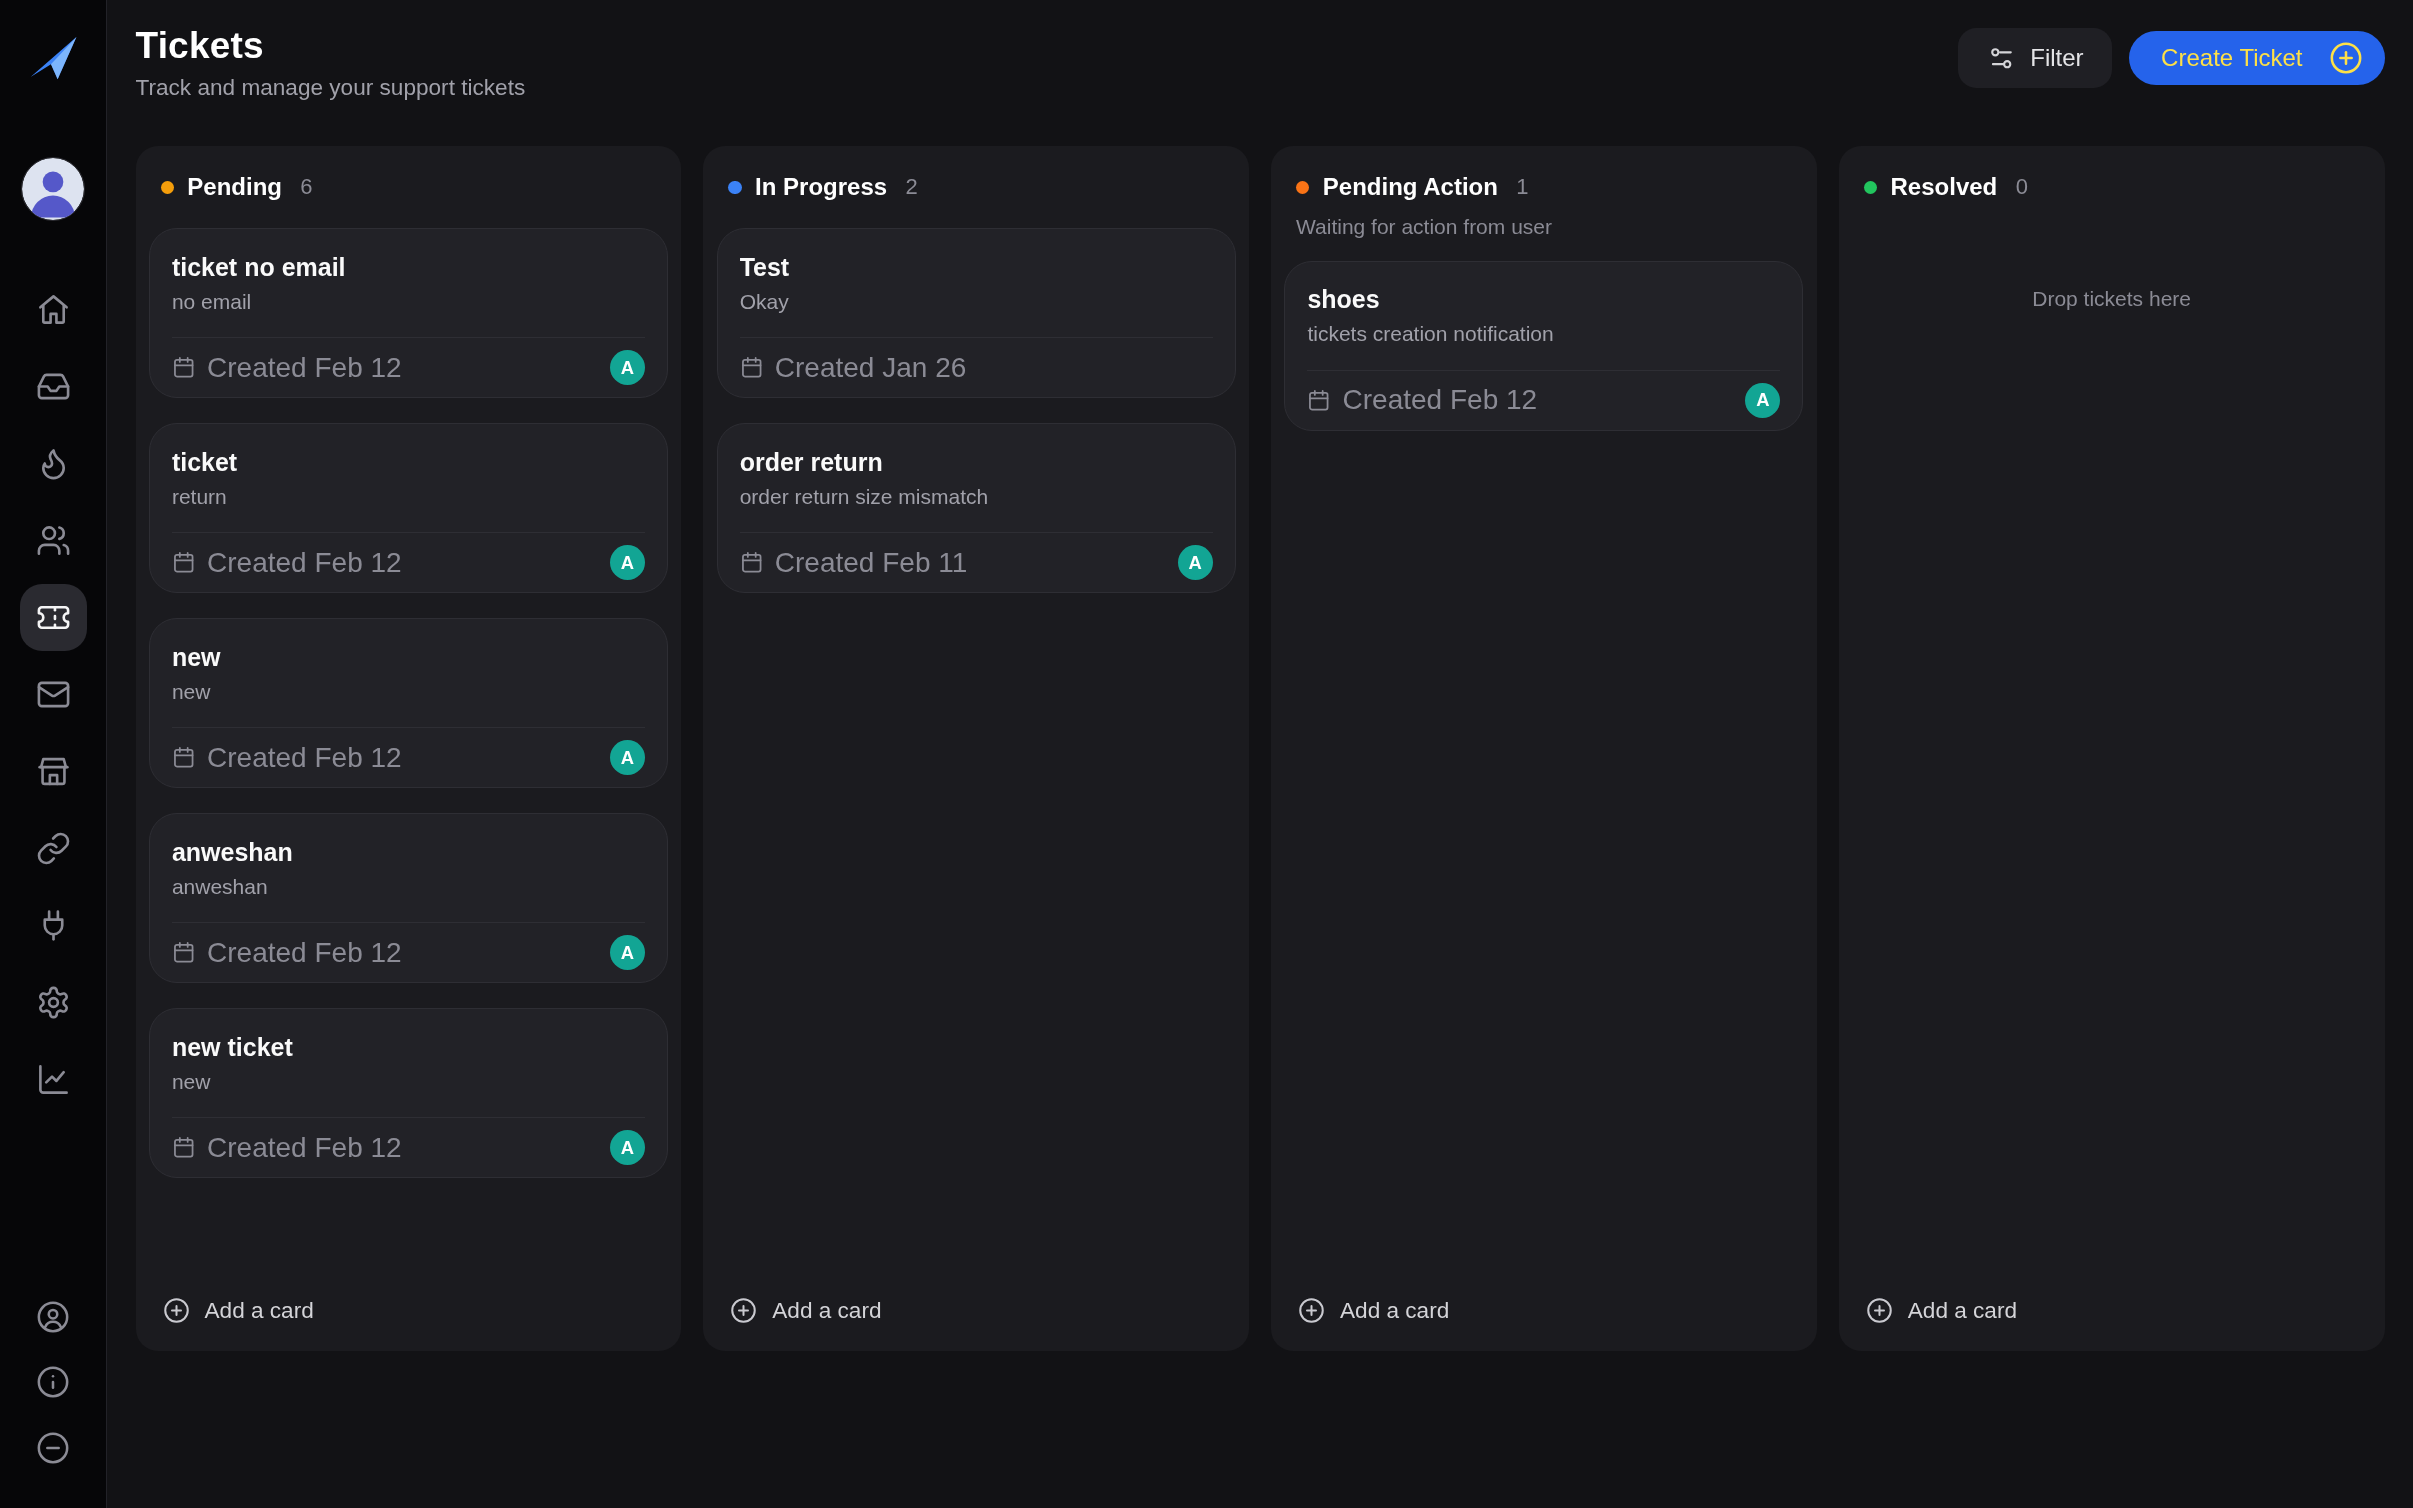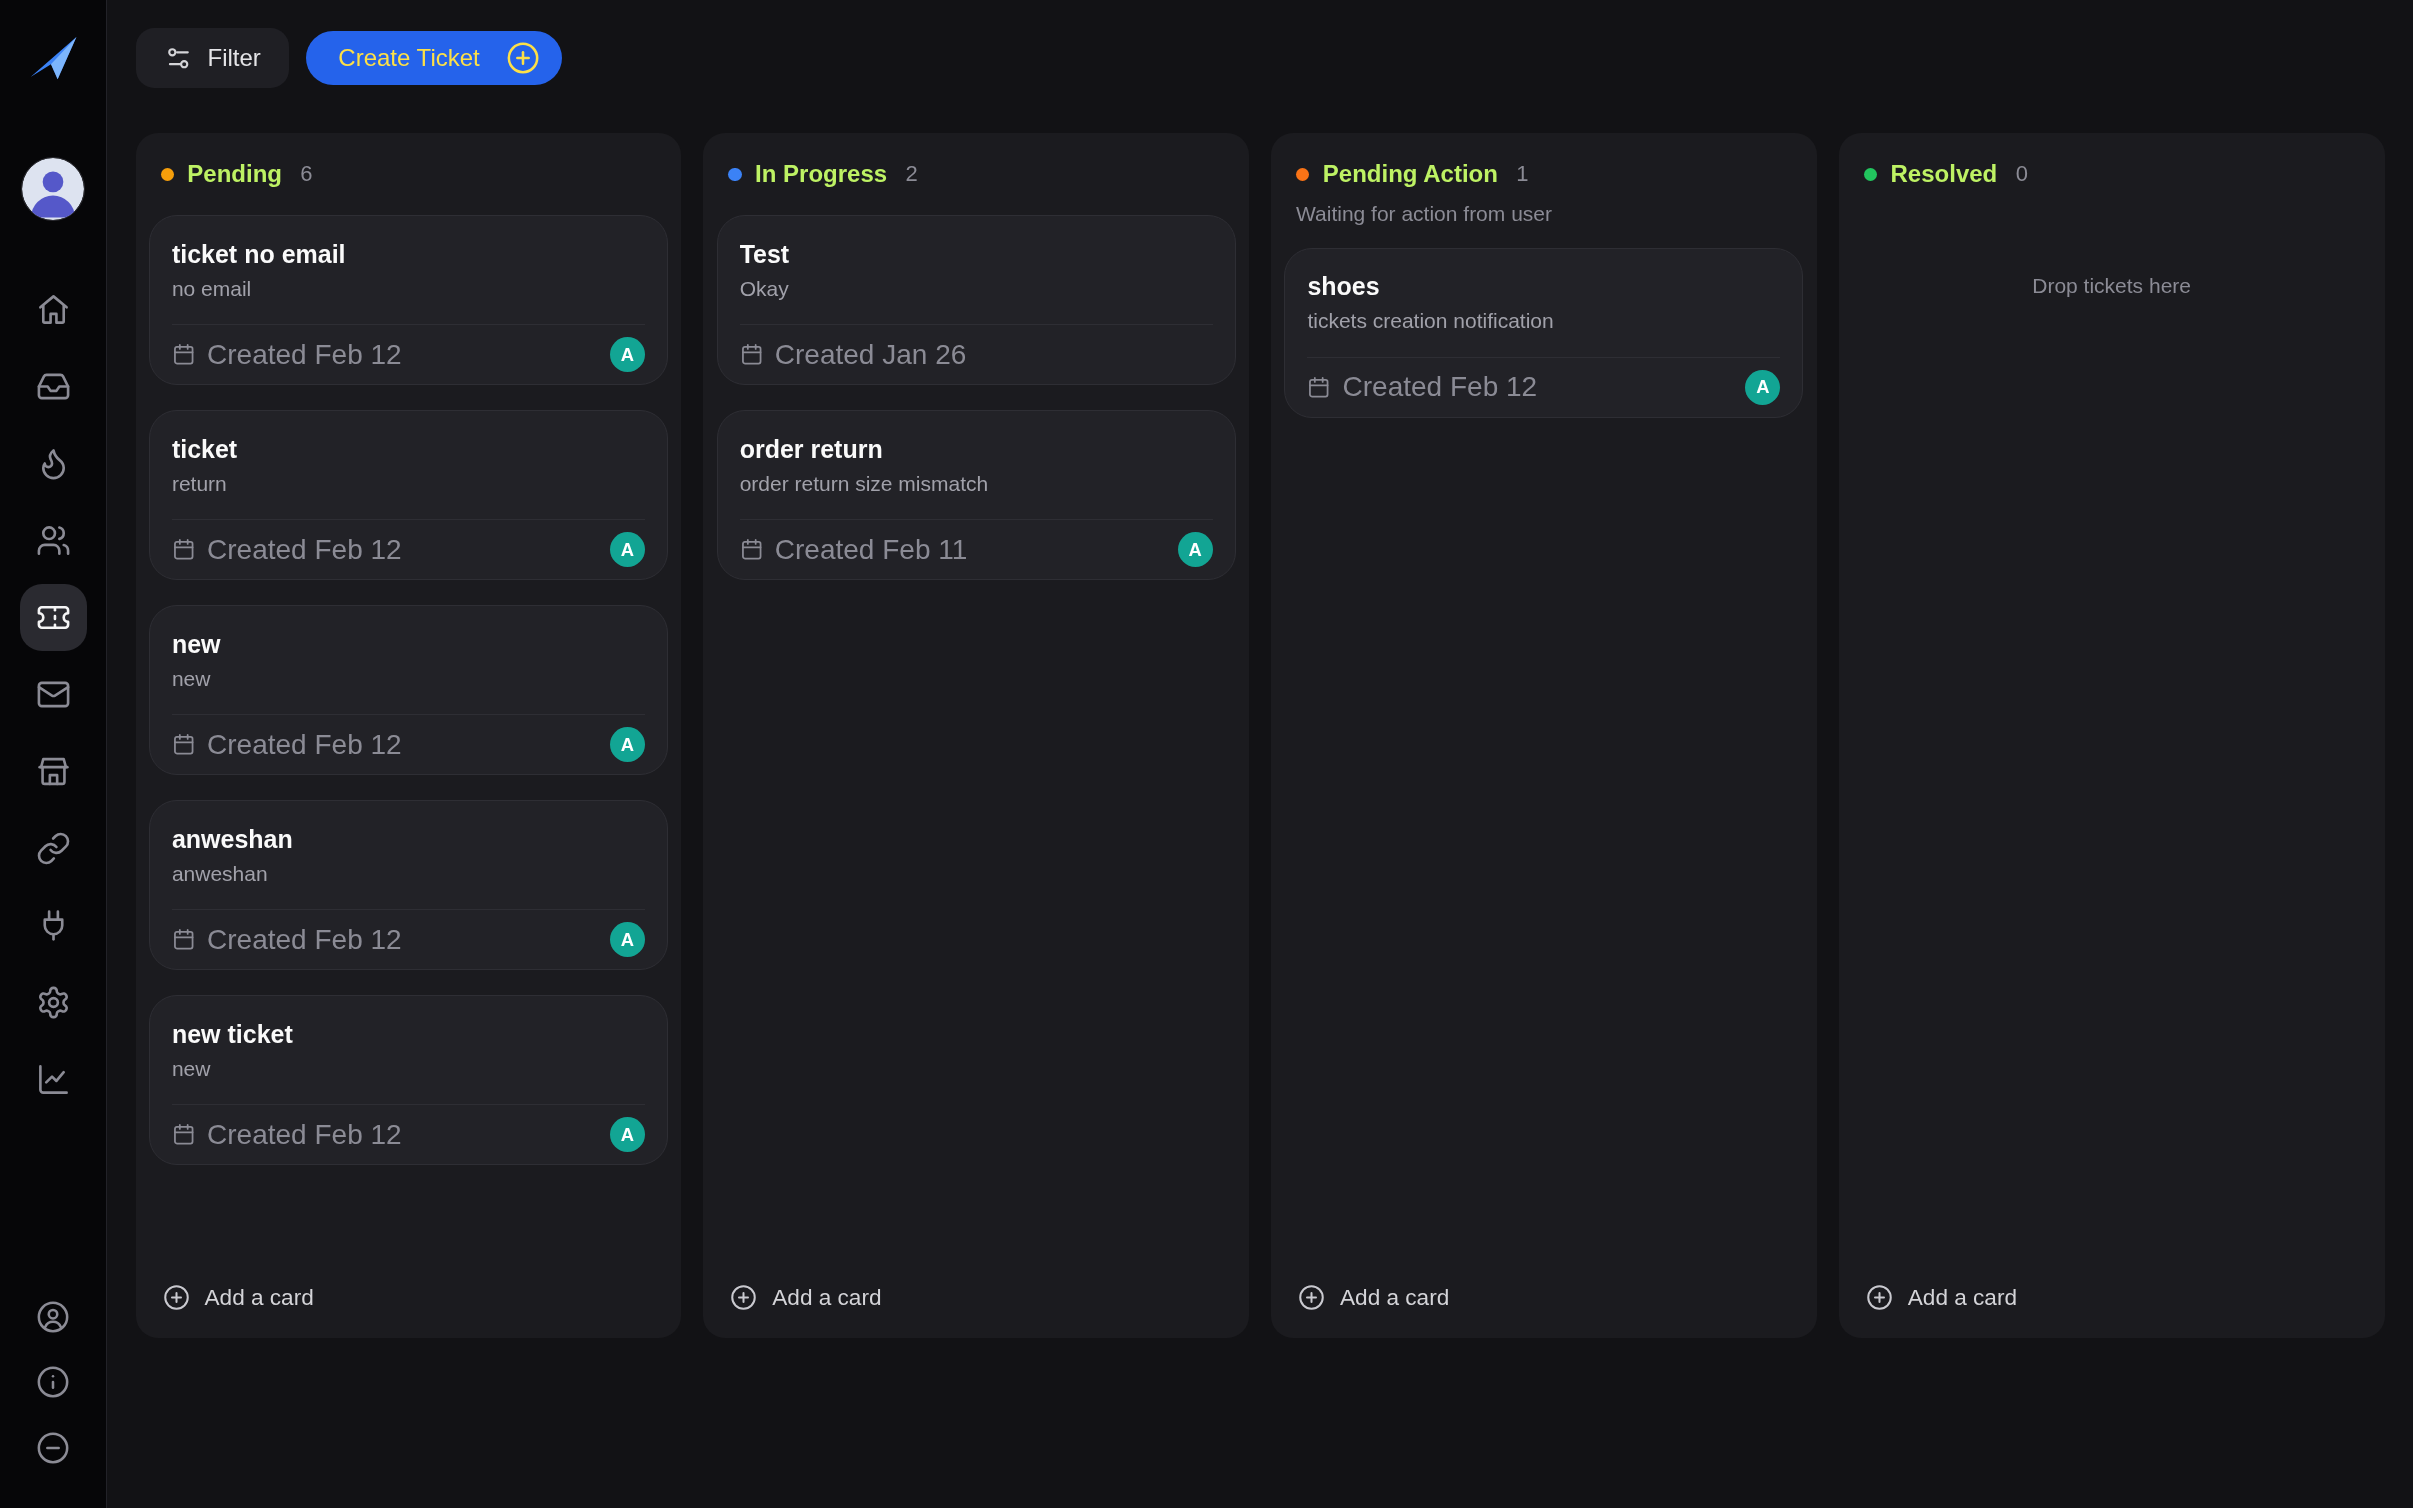--- a/index.html
+++ b/index.html
@@ -58,21 +58,21 @@
   .btn-create .icon { width:34px; height:34px; }
 
   
   .board { display:flex; gap:22px; margin-top:45px; align-items:flex-start; }
   .column {
     flex:1 1 0; min-width:0; background:#1b1b1f; border-radius:22px;
     height:1205px; display:flex; flex-direction:column; overflow:hidden;
   }
   .col-head { display:flex; align-items:center; gap:13.4px; padding:27px 25px 5px; }
   .dot { width:13.4px; height:13.4px; border-radius:50%; flex:none; }
-  .col-title { font-size:24px; font-weight:700; color:#bef264; }
+  .col-title { font-size:24px; font-weight:700; color:#ffffff; }
   .col-count { font-size:22px; color:#8b8b95; margin-left:5px; }
   .col-subtitle { font-size:21px; color:#8b8b95; padding:8.4px 25px 0; }
   .card-list {
     flex:1; padding:22px 13.4px 0; display:flex; flex-direction:column;
     gap:25px; overflow:hidden; position:relative;
   }
   .card-list::after {
     content:""; position:absolute; left:0; right:0; bottom:0; height:59px;
     background:linear-gradient(to bottom, rgba(27,27,31,0), #1b1b1f);
     pointer-events:none;
@@ -246,20 +246,24 @@
             <circle cx="12" cy="12" r="10"></circle>
             <path d="M8 12h8"></path>
           </svg>
         </span>
       </button>
     </nav>
 </aside>
 
 <main>
   <header>
+    <div>
+      <h1 class="page-title">Tickets</h1>
+      <p class="page-subtitle">Track and manage your support tickets</p>
+    </div>
     <div class="actions">
       <button class="btn-filter">
         <span class="icon">
             <svg viewBox="0 0 24 24" fill="none" stroke="currentColor" stroke-width="1.8" stroke-linecap="round" stroke-linejoin="round">
               <path d="M20 7h-9"></path>
               <path d="M14 17H5"></path>
               <circle cx="17" cy="17" r="2.6"></circle>
               <circle cx="7" cy="7" r="2.6"></circle>
             </svg>
           </span>

